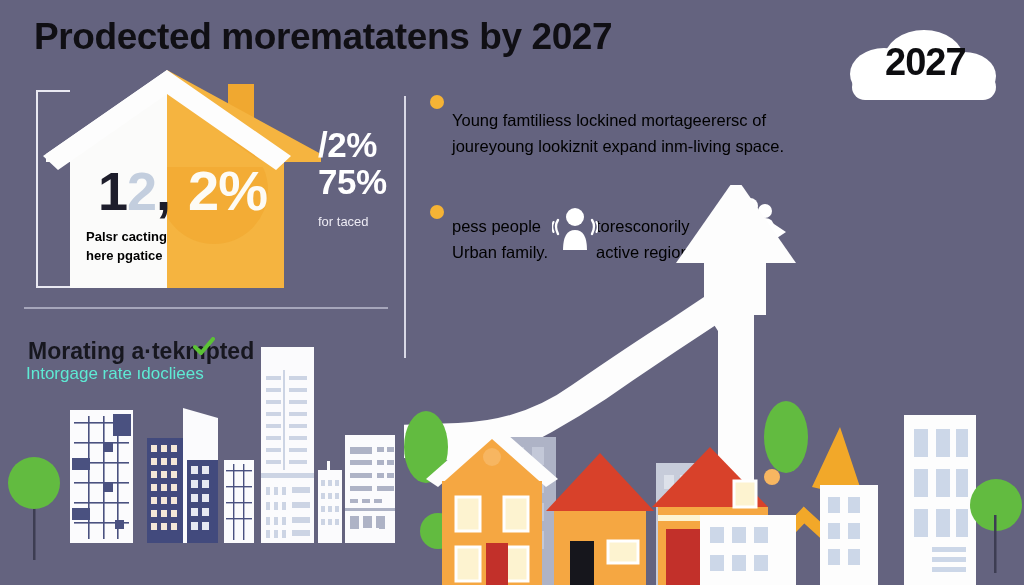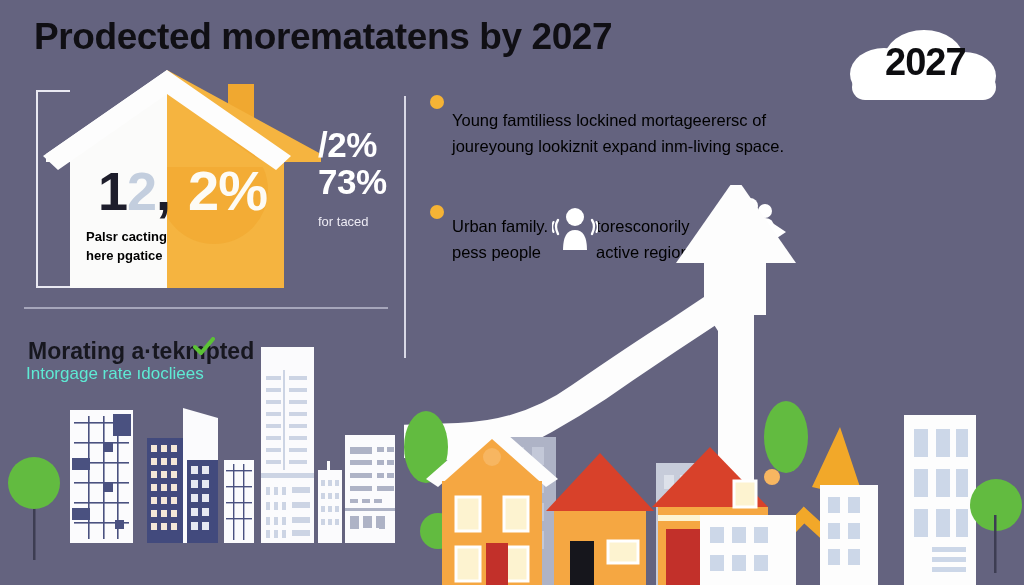--- a/index.html
+++ b/index.html
@@ -178,37 +178,37 @@
     <span>1</span><span class="pale">2</span><span class="comma">,</span>
   </div>
   <div class="abs" id="stat-2pct">2%</div>
   <div class="abs" id="house-caption">
     <div>Palsr cacting</div>
     <div>here pgatice</div>
   </div>
 
   <div class="abs" id="pct-col">
     <div class="big">/2%</div>
-    <div class="big">73%</div>
+    <div class="big">75%</div>
     <div class="sub">for taced</div>
   </div>
 
   <div class="abs" id="v-divider"></div>
   <div class="abs" id="h-divider"></div>
 
   <div class="abs bullet-dot" id="bullet-1-dot"></div>
   <div class="abs bullet-text" id="bullet-1-text">
     <div>Young famtiliess lockined mortageerersc of</div>
     <div>joureyoung lookiznit expand inm-living space.</div>
   </div>
 
   <div class="abs bullet-dot" id="bullet-2-dot"></div>
   <div class="abs bullet-text" id="bullet-2-text-a">
+    <div>pess people</div>
     <div>Urban family.</div>
-    <div>pess people</div>
   </div>
   <div class="abs bullet-text" id="bullet-2-text-b">
     <div>toresconorily</div>
     <div>active regions</div>
   </div>
 
   <div class="abs" id="person-icon">
     <svg width="46" height="48" viewBox="0 0 46 48">
       <g fill="#ffffff">
         <circle cx="23" cy="13" r="9"></circle>

